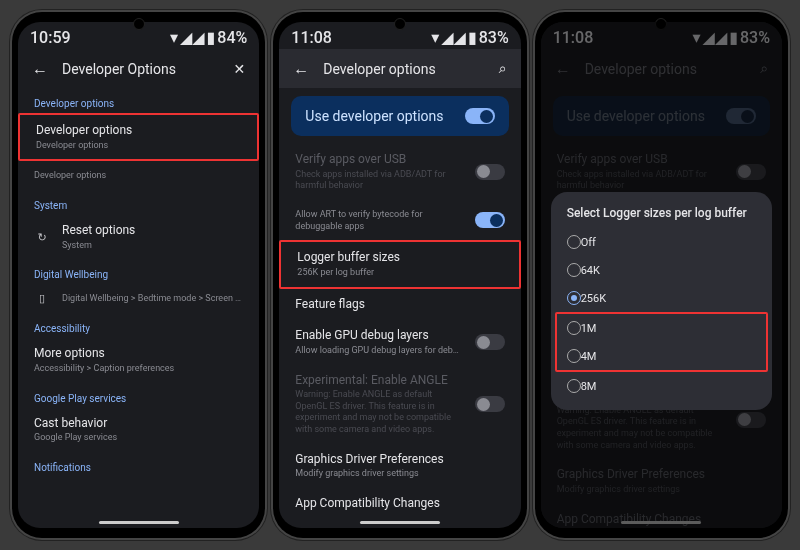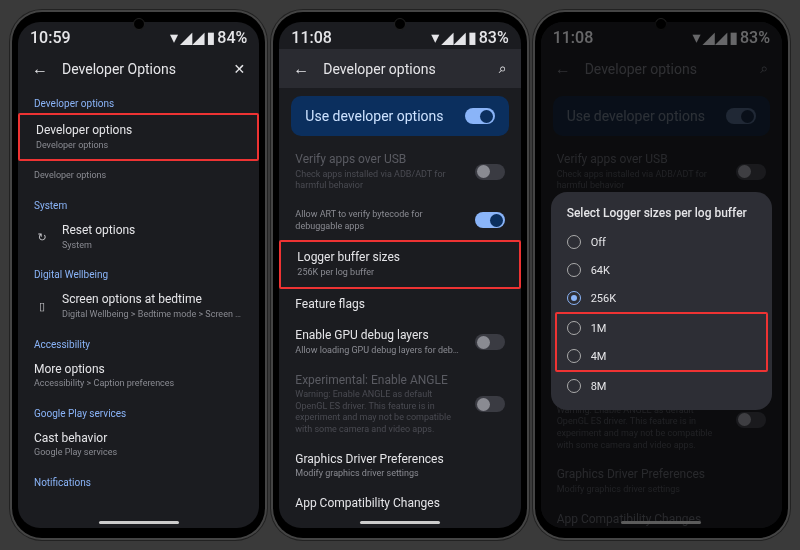--- a/index.html
+++ b/index.html
@@ -106,21 +106,21 @@
   .scrim {
     position:absolute; inset:0; background:rgba(0,0,0,0.55);
     z-index: 30;
   }
   .dialog {
     position:absolute; left:10px; right:10px; top:170px;
     background:#2d2e35; border-radius:16px; padding:10px 6px;
     z-index:40;
   }
   .dialog-title { font-size:12px; font-weight:500; padding:4px 10px 8px; }
-  .radio-row { display:flex; align-items:center; gap:10px; padding:7px 10px; font-size:11px; }
+  .radio-row { display:flex; align-items:center; padding:7px 10px; font-size:11px; }
   .radio { width:14px; height:14px; border:1.5px solid #aaa; border-radius:50%; position:relative; }
   .radio.sel { border-color:#8ab4f8; }
   .radio.sel::after { content:""; position:absolute; inset:3px; background:#8ab4f8; border-radius:50%; }
   .radio-hl { border:2px solid #e33; margin:0 -2px; border-radius:2px; }
   .faded .row-title { color:#5a5b62; }
   .faded .row-sub { color:#4a4b52; }
   .dim-appbar { color:#6a6b72; }
   .scroll { height: calc(100% - 64px); overflow:hidden; }
 </style>
 </head>
@@ -161,21 +161,20 @@
         <div class="icon-slot">↻</div>
         <div class="row-texts">
           <div class="row-title">Reset options</div>
           <div class="row-sub">System</div>
         </div>
       </div>
       <div class="section-head">Digital Wellbeing</div>
       <div class="row">
         <div class="icon-slot">▯</div>
         <div class="row-texts">
-          <div class="row-title">Screen options at bedtime</div>
           <div class="row-sub">Digital Wellbeing &gt; Bedtime mode &gt; Screen option...</div>
         </div>
       </div>
       <div class="section-head">Accessibility</div>
       <div class="row">
         <div class="row-texts">
           <div class="row-title">More options</div>
           <div class="row-sub">Accessibility &gt; Caption preferences</div>
         </div>
       </div>

